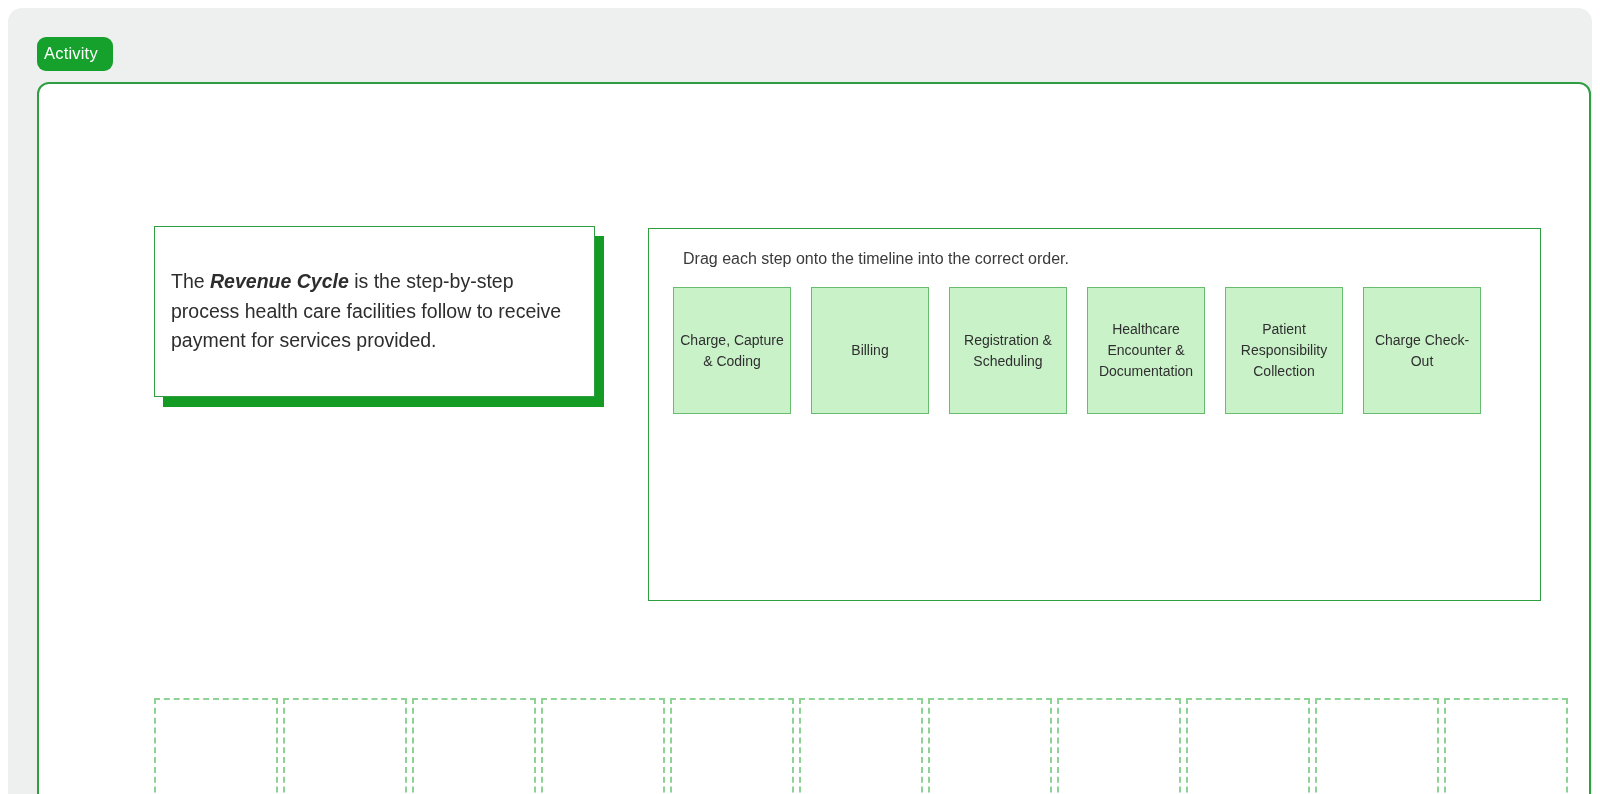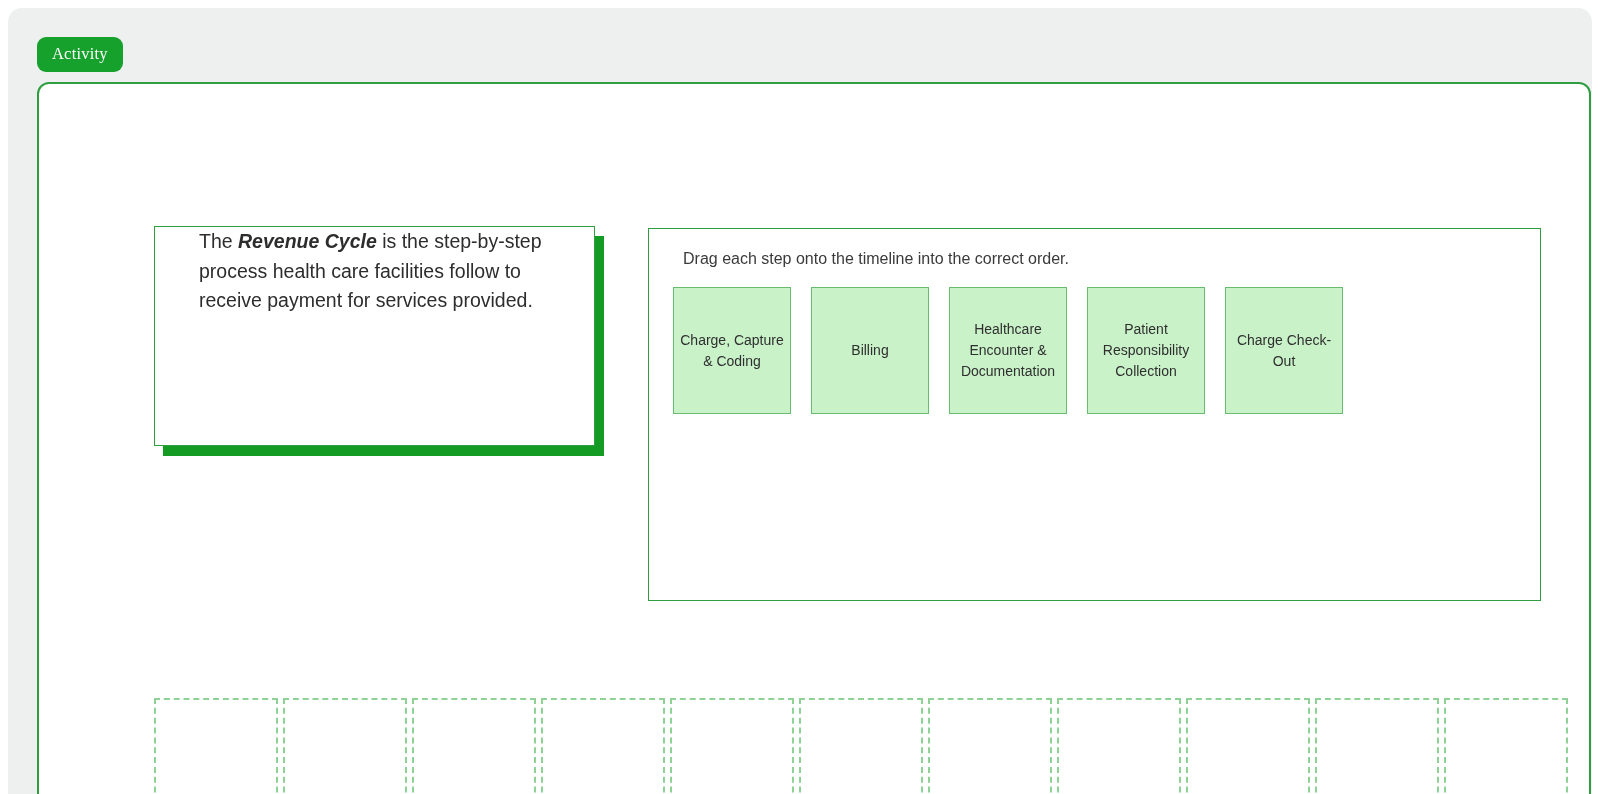--- a/index.html
+++ b/index.html
@@ -5,29 +5,29 @@
   * { margin: 0; padding: 0; box-sizing: border-box; }
   html, body { width: 1600px; height: 794px; overflow: hidden; background: #ffffff;
     font-family: "Liberation Sans", "DejaVu Sans", sans-serif; }
   .stage { position: relative; width: 1600px; height: 794px; overflow: hidden; }
 
   .page-bg { position: absolute; left: 8px; right: 8px; top: 8px; bottom: -30px;
     background: var(--bg-gray, #eef0f0); border-radius: 14px; }
 
   .activity-badge { position: absolute; left: 37px; top: 37px;
     background: var(--accent, #16a02c); color: #ffffff; font-size: 16.5px;
-    padding: 7px 15px 8px 15px; border-radius: 9px; letter-spacing: 0.2px; font-family: Liberation Serif, serif; }
+    padding: 7px 15px 8px 7px; border-radius: 9px; letter-spacing: 0.2px; }
 
   .main-panel { position: absolute; left: 37px; top: 82px; width: 1554px; height: 760px;
     background: #ffffff; border: 2px solid var(--panel-border, #2f9e41); border-radius: 12px; }
 
-  .intro-card { position: absolute; left: 115px; top: 142px; width: 441px; height: 220px;
+  .intro-card { position: absolute; left: 115px; top: 142px; width: 441px; height: 171px;
     background: #ffffff; border: 1.5px solid var(--panel-border, #2f9e41);
     box-shadow: 9px 10px 0 0 var(--shadow-green, #149b24);
-    display: flex; padding: 0 44px;
+    display: flex; align-items: center; padding: 0 16px;
     font-size: 19.5px; line-height: 29.5px; color: #2d2d2d; }
   .intro-card .hl { font-weight: bold; font-style: italic; }
 
   .drag-panel { position: absolute; left: 609px; top: 144px; width: 893px; height: 373px;
     background: #ffffff; border: 1.5px solid var(--panel-border, #2f9e41);
     padding: 21px 24px 0 24px; }
   .instruction { font-size: 16px; color: #3a3a3a; margin-left: 10px; }
   .tiles { margin-top: 19px; width: 812px; display: flex; flex-wrap: wrap;
     column-gap: 20px; row-gap: 23px; }
   .tile { width: 118px; height: 127px; background: var(--tile-fill, #c9f2c9);
@@ -51,20 +51,21 @@
 
     <div class="intro-card">
       <p><span>The </span><span class="hl">Revenue Cycle</span><span> is the step-by-step process health care facilities follow to receive payment for services provided.</span></p>
     </div>
 
     <div class="drag-panel">
       <div class="instruction">Drag each step onto the timeline into the correct order.</div>
       <div class="tiles">
           <div class="tile">Charge, Capture &amp; Coding</div>
           <div class="tile">Billing</div>
+          <div class="tile">Registration &amp; Scheduling</div>
           <div class="tile">Healthcare Encounter &amp; Documentation</div>
           <div class="tile">Patient Responsibility Collection</div>
           <div class="tile">Charge Check-Out</div>
         </div>
     </div>
 
     <div class="timeline-zones">
         <div class="zone"></div>
         <div class="zone"></div>
         <div class="zone"></div>

